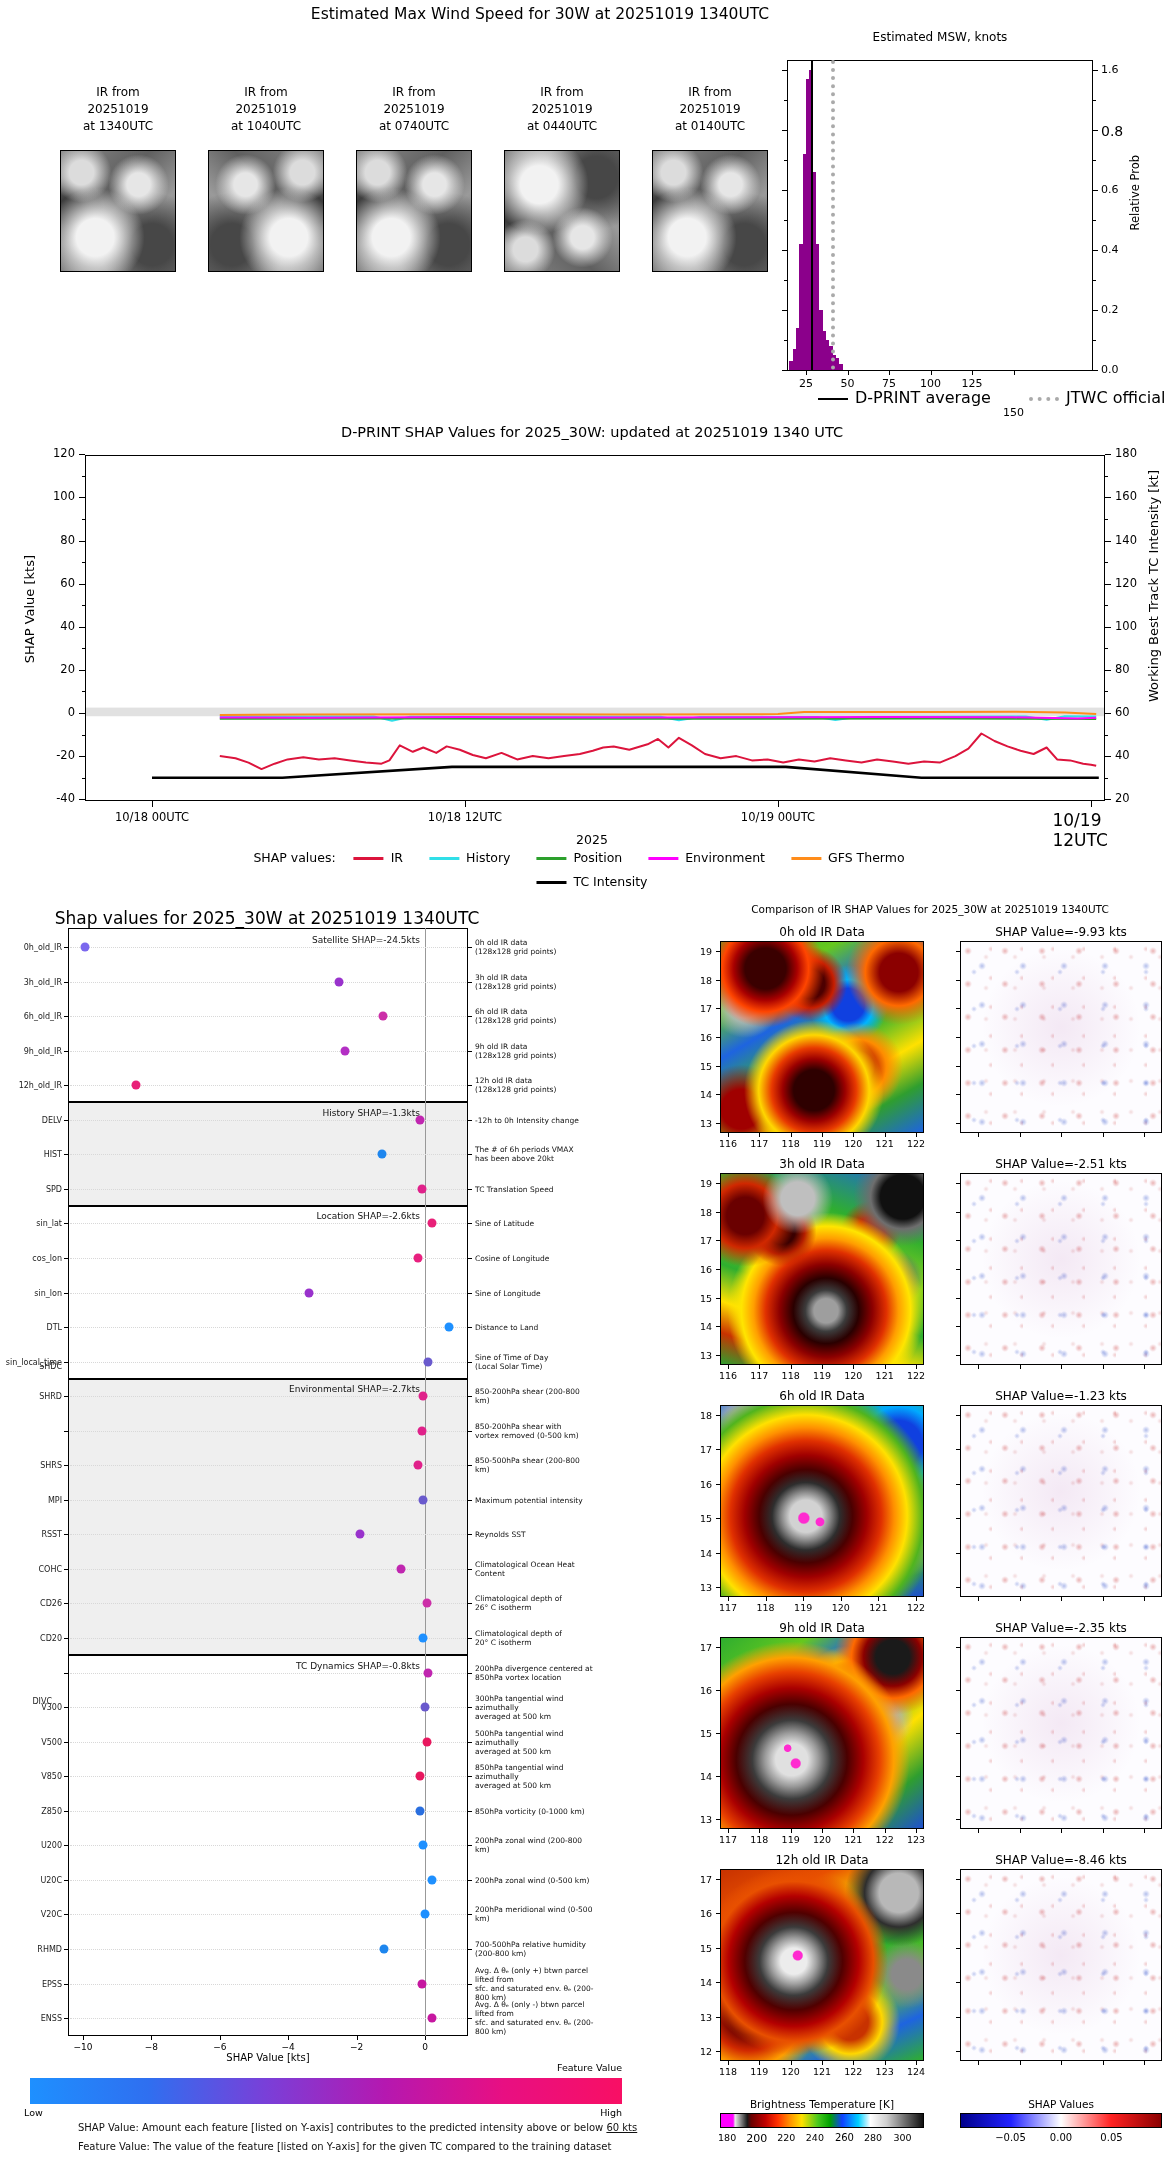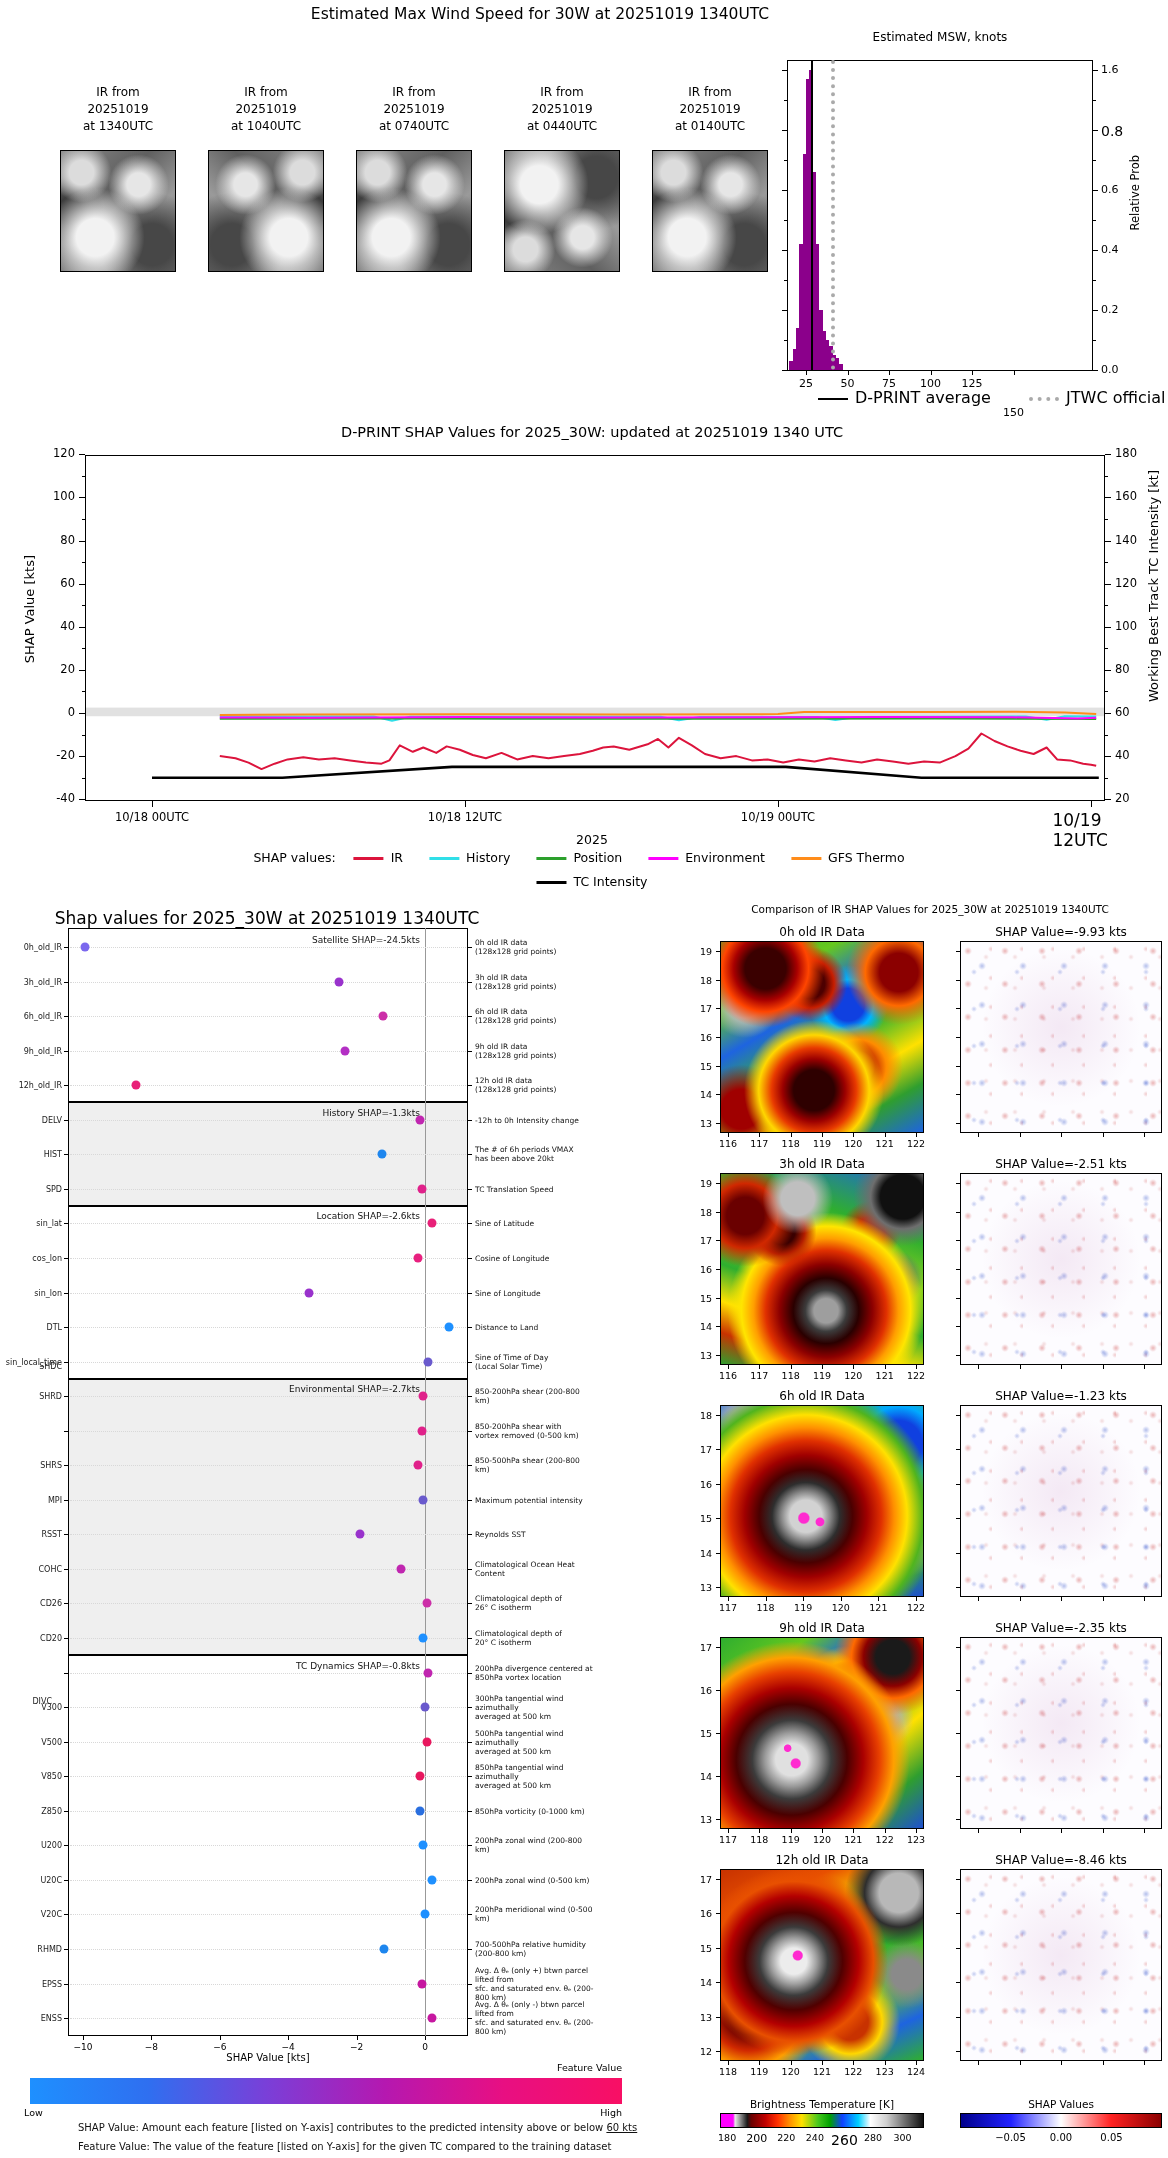--- a/index.html
+++ b/index.html
@@ -529,21 +529,21 @@
   <div id="ircomp">
     <div class="t cx" style="left:930px;top:903px;font-size:10.5px;">Comparison of IR SHAP Values for 2025_30W at 20251019 1340UTC</div>
     <div class="t cx" style="left:822px;top:2098px;font-size:10.5px;">Brightness Temperature [K]</div>
     <div class="cbar" style="left:720px;top:2113px;width:204px;height:15px;border:1px solid #000;box-sizing:border-box;
          background:linear-gradient(90deg,#ff00ff 0%,#ff00ff 6%,#e8e8e8 7%,#1a1a1a 13%,#6a0000 15%,#c00000 22%,#ff3000 28%,#ff9000 34%,#ffe100 40%,#48c81e 48%,#00a000 54%,#1040ff 60%,#00cfff 68%,#ffffff 74%,#cfcfcf 82%,#6e6e6e 91%,#101010 100%);"></div>
     <div id="btticks">
         <div style="position: absolute; left: 727.14px; top: 2132px; font-size: 9.5px; transform: translateX(-50%);">180</div>
         <div style="position: absolute; left: 756.72px; top: 2132px; font-size: 11px; transform: translateX(-50%);">200</div>
         <div style="position: absolute; left: 786.3px; top: 2132px; font-size: 9.5px; transform: translateX(-50%);">220</div>
         <div style="position: absolute; left: 814.86px; top: 2132px; font-size: 9.5px; transform: translateX(-50%);">240</div>
-        <div style="position: absolute; left: 844.44px; top: 2132px; font-size: 14px; transform: translateX(-50%);">260</div>
+        <div style="position: absolute; left: 844.44px; top: 2132px; font-size: 10px; transform: translateX(-50%);">260</div>
         <div style="position: absolute; left: 873px; top: 2132px; font-size: 9.5px; transform: translateX(-50%);">280</div>
         <div style="position: absolute; left: 902.58px; top: 2132px; font-size: 9.5px; transform: translateX(-50%);">300</div>
       </div>
     <div class="t cx" style="left:1061px;top:2098px;font-size:10.5px;">SHAP Values</div>
     <div class="cbar" style="left:960px;top:2113px;width:202px;height:15px;border:1px solid #000;box-sizing:border-box;
          background:linear-gradient(90deg,#00008b 0%,#2222ff 25%,#ffffff 50%,#ff2222 75%,#8b0000 100%);"></div>
     <div id="shapticks">
         <div style="position: absolute; left: 1010.5px; top: 2132px; font-size: 10px; transform: translateX(-50%);">−0.05</div>
         <div style="position: absolute; left: 1061px; top: 2132px; font-size: 10px; transform: translateX(-50%);">0.00</div>
         <div style="position: absolute; left: 1111.5px; top: 2132px; font-size: 10px; transform: translateX(-50%);">0.05</div>

